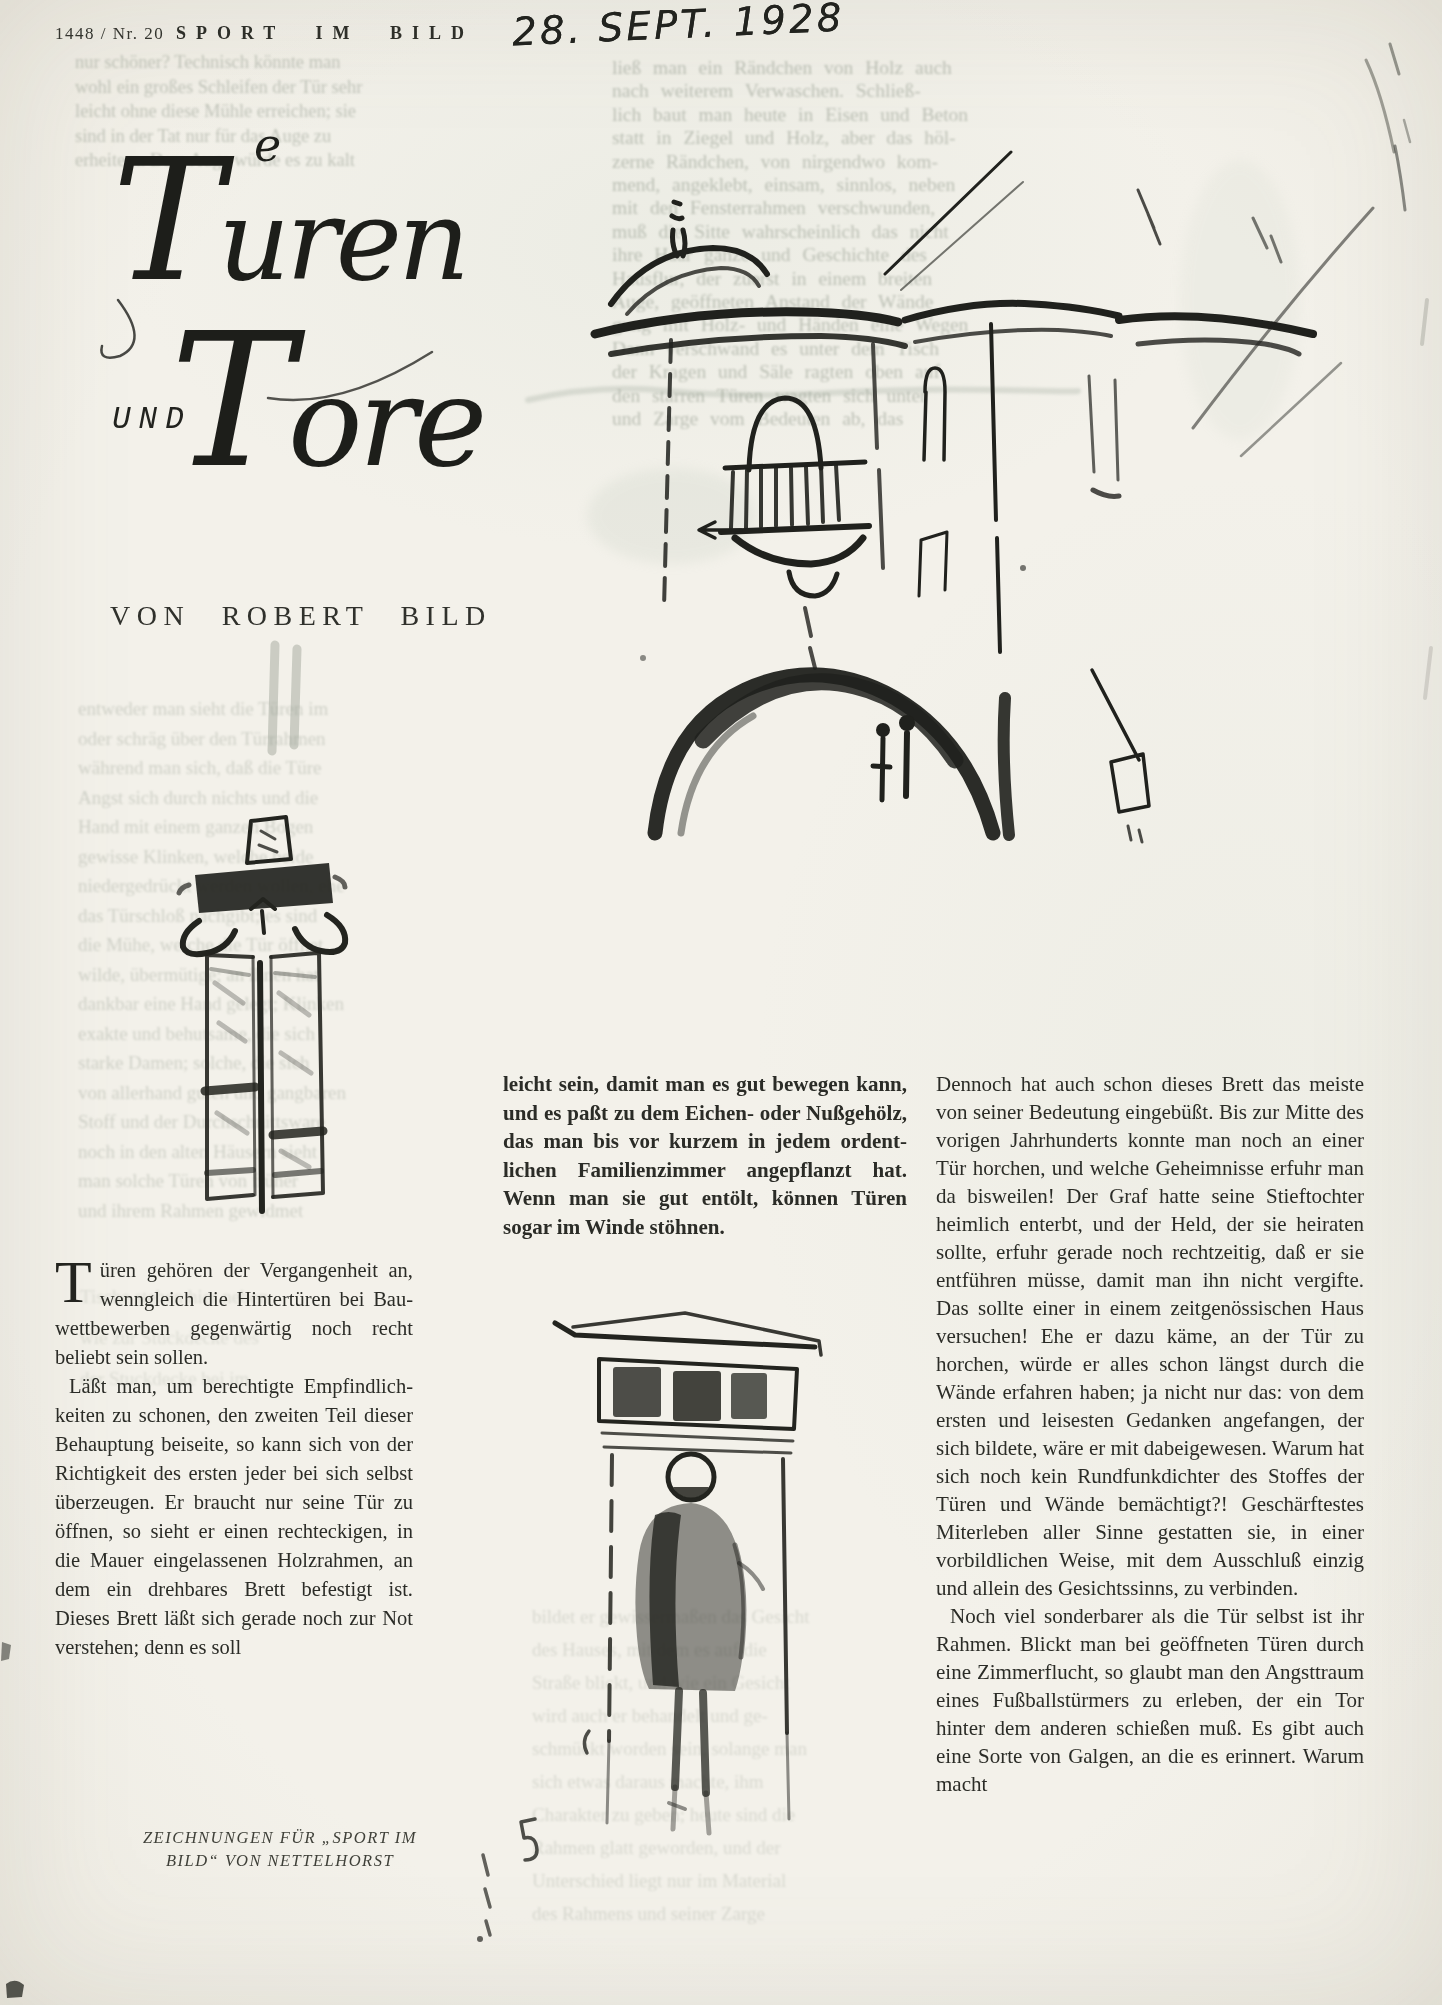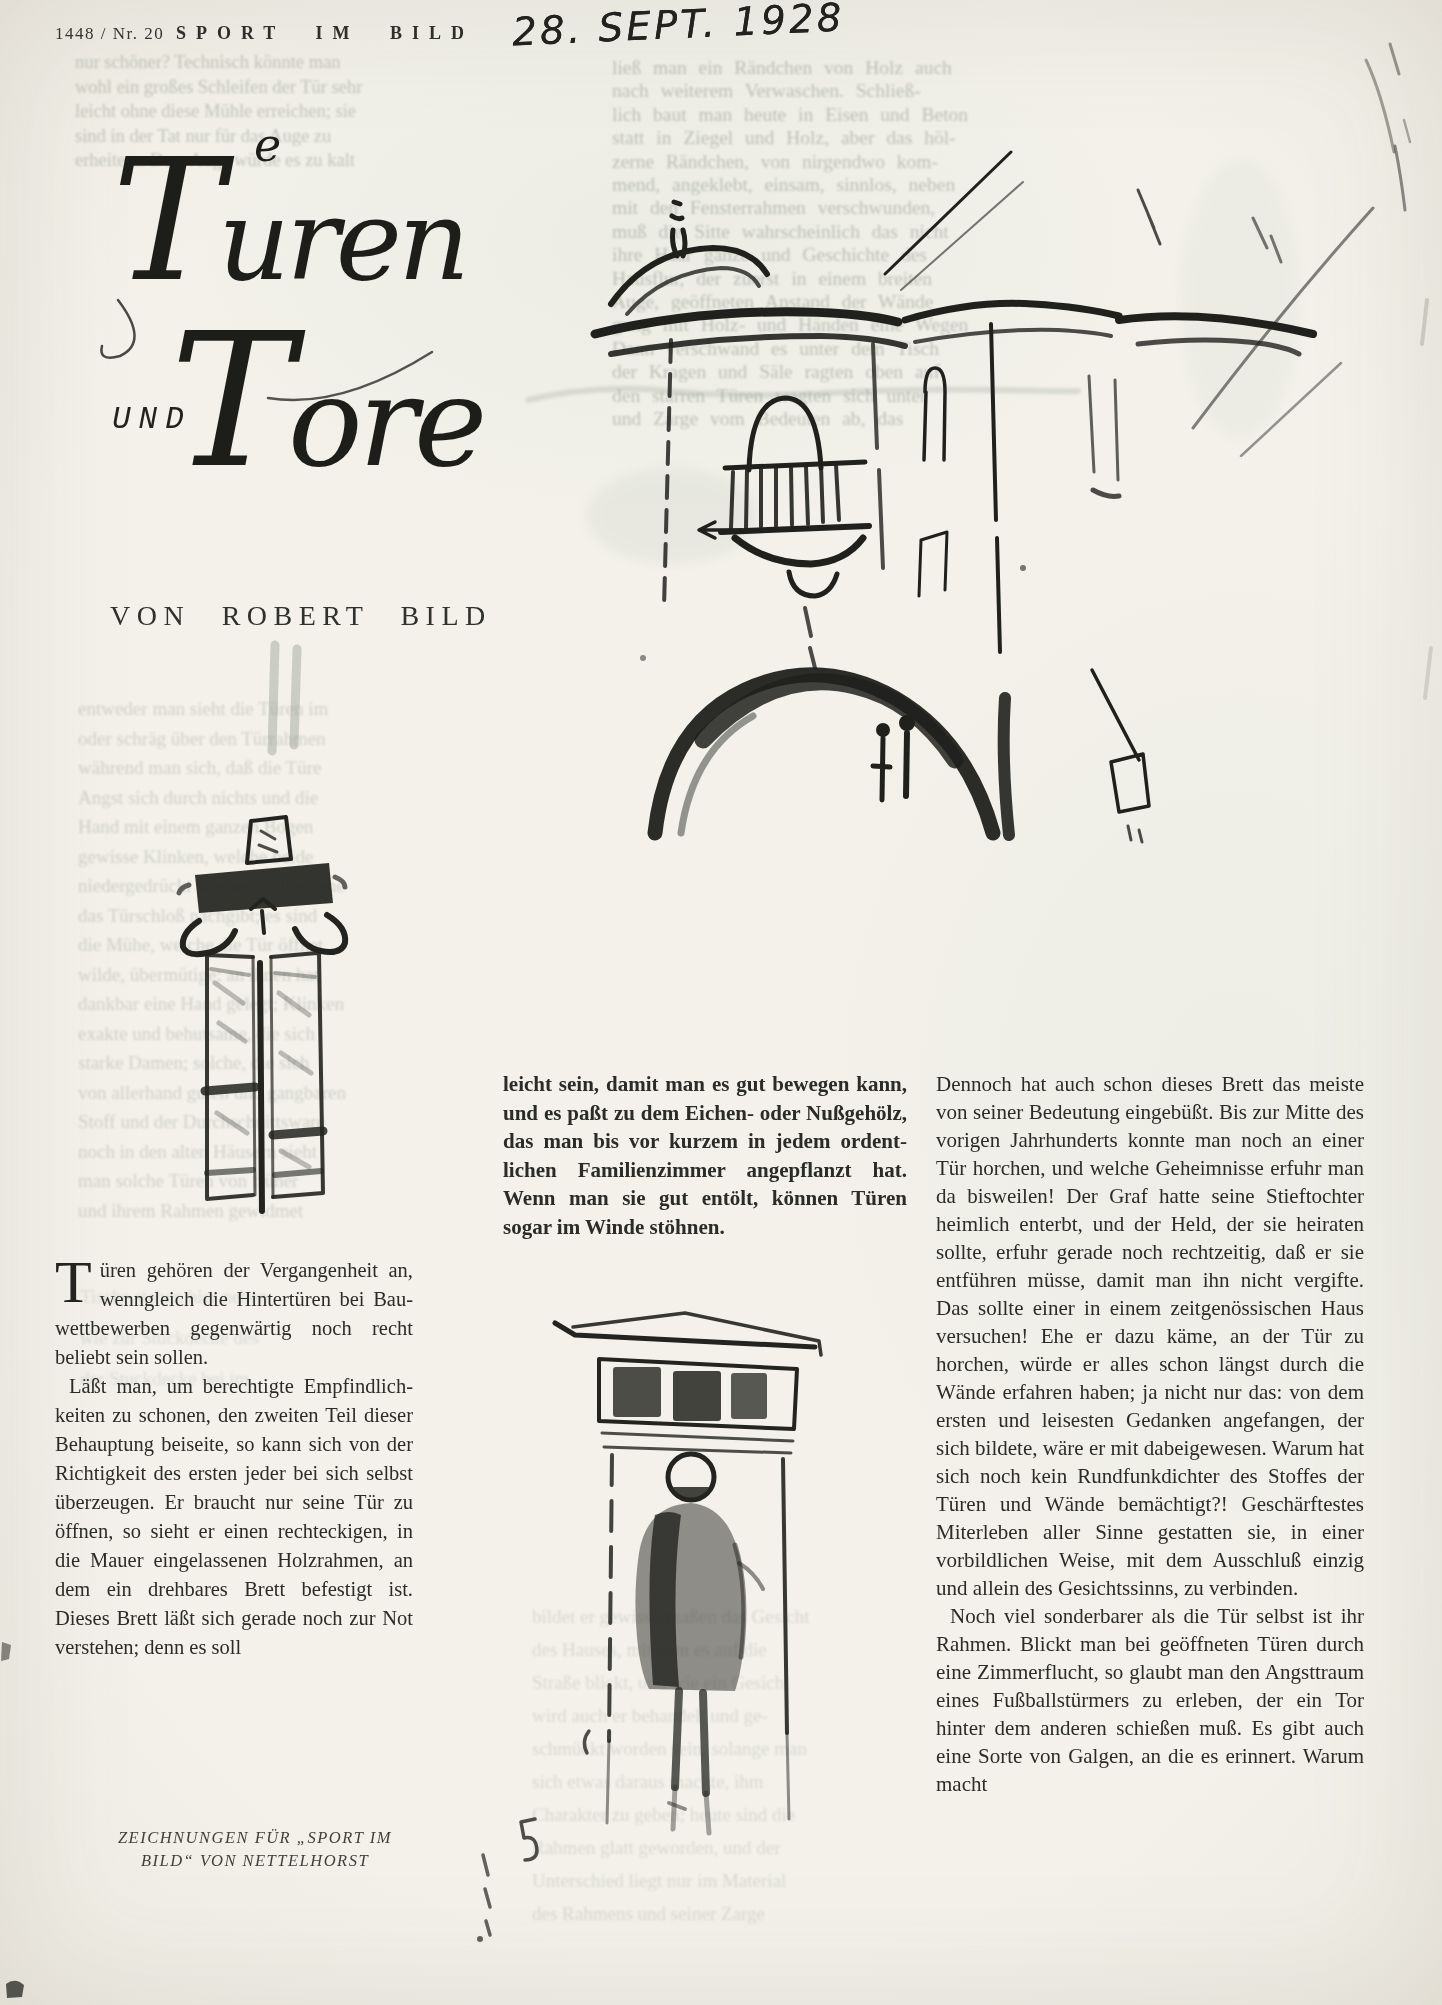--- a/index.html
+++ b/index.html
@@ -35,21 +35,21 @@
   .col p{margin:0;}
   .col-left{left:55px;top:1256px;width:358px;height:564px;overflow:hidden;
             font-size:20.5px;line-height:29px;}
   .col-left .p2{text-indent:14px;}
   .col-mid{left:503px;top:1070px;width:404px;font-size:21px;line-height:28.6px;font-weight:bold;}
   .col-right{left:936px;top:1070px;width:428px;height:935px;overflow:hidden;
              font-size:21px;line-height:28px;}
   .col-right .p2{text-indent:14px;}
   .dropcap{float:left;font-size:60px;line-height:48px;padding:2px 8px 0 0;color:#23241f;}
   
-  .caption{left:79px;top:1826px;width:352px;text-align:center;font-style:italic;
+  .caption{left:104px;top:1826px;width:352px;text-align:center;font-style:italic;
            font-size:16.5px;letter-spacing:1.5px;line-height:23px;color:#3f4039;}
   
   .bleed{position:absolute;font-family:"Liberation Serif",serif;color:#9aa194;filter:blur(1.1px);}
   .bleed .bleed-line{white-space:nowrap;overflow:hidden;}
   #bleedTL{left:75px;top:50px;width:332px;font-size:18.5px;line-height:24.5px;opacity:.55;}
   #bleedMT{left:612px;top:56px;width:640px;font-size:19.5px;line-height:23.4px;opacity:.6;word-spacing:7px;}
   #bleedLM{left:78px;top:694px;width:330px;font-size:19px;line-height:29.5px;opacity:.4;}
   #bleedLI{left:80px;top:1276px;width:330px;font-size:19px;line-height:41px;opacity:.25;}
   #bleedMB{left:532px;top:1600px;width:378px;font-size:19px;line-height:33px;opacity:.3;}
   .blur1{filter:blur(1.5px);} .blur2{filter:blur(6px);}

